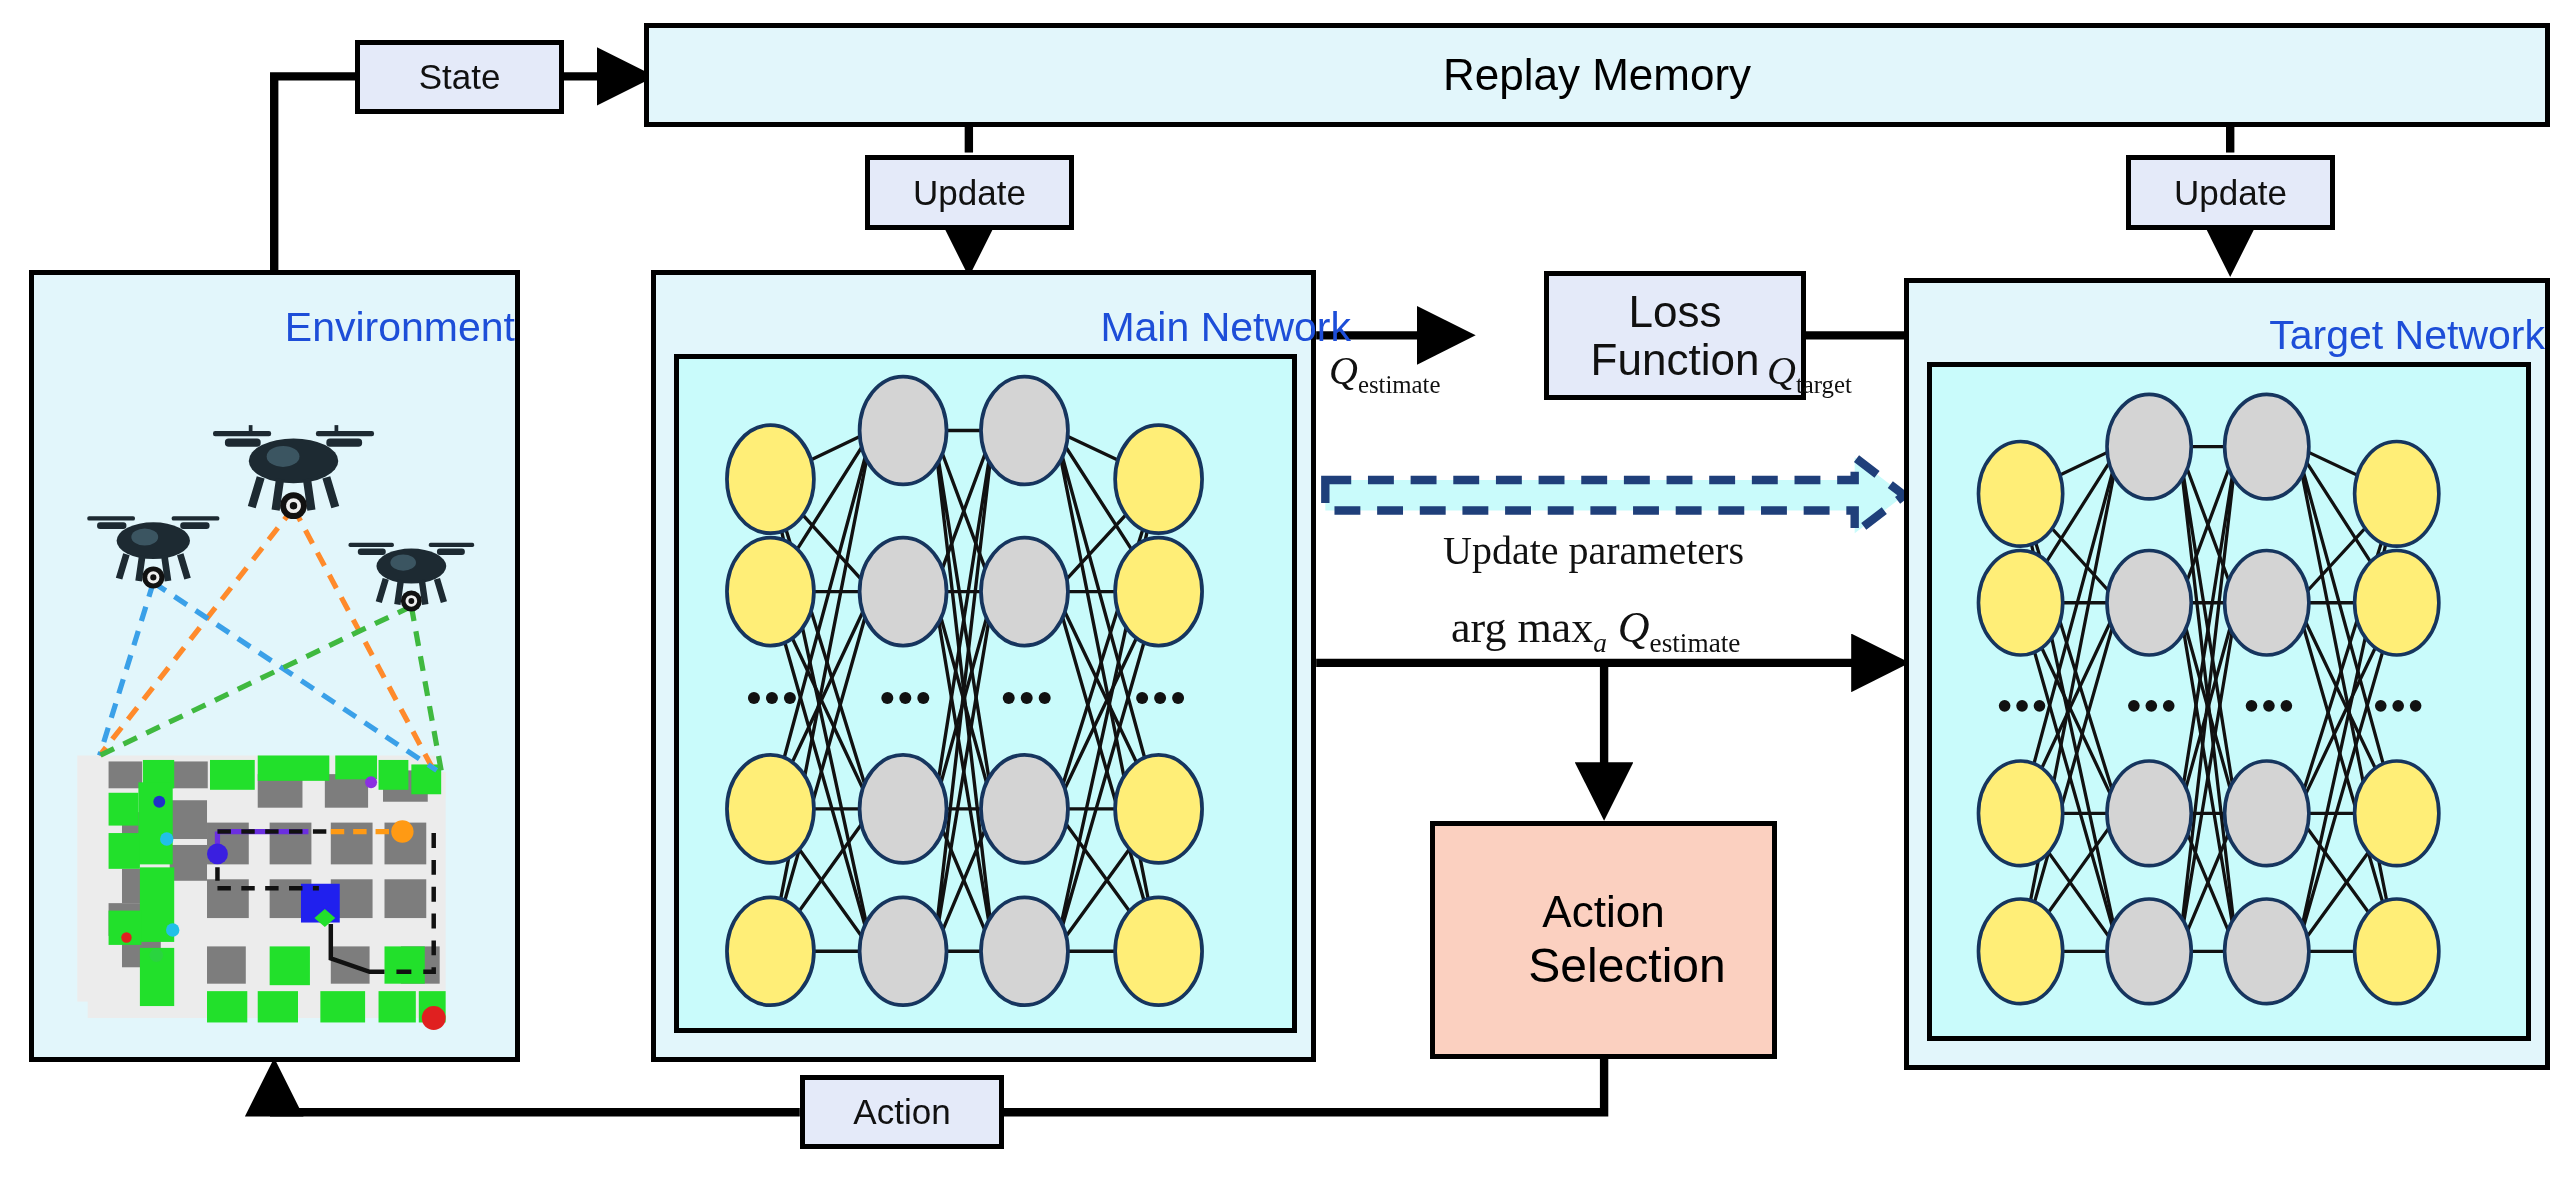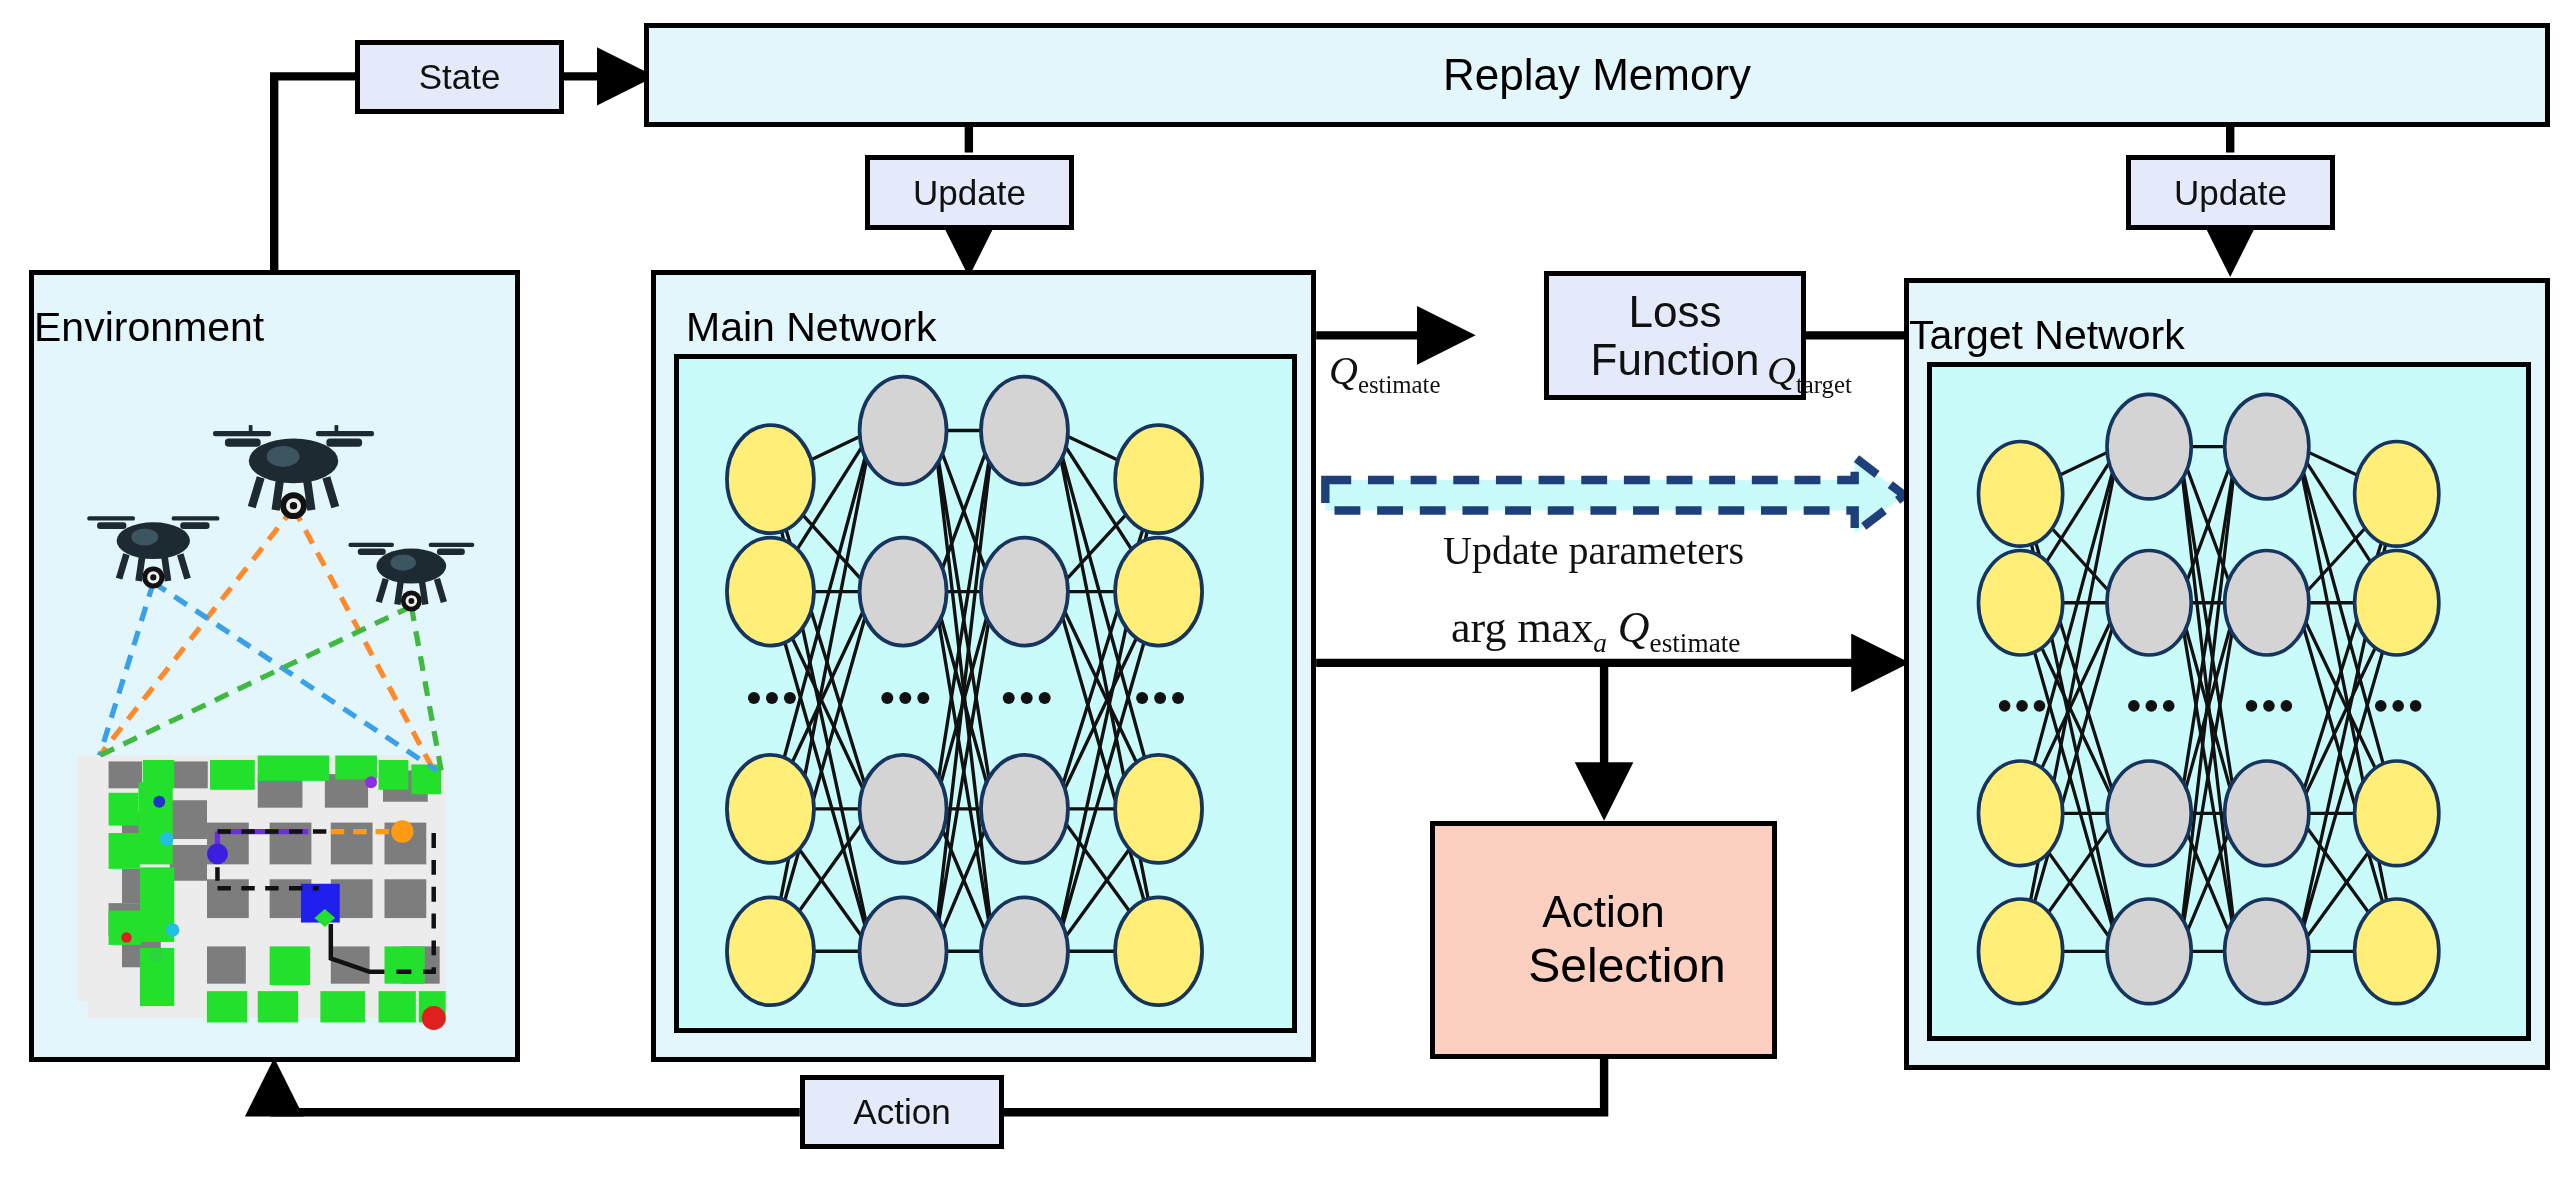--- a/index.html
+++ b/index.html
@@ -1,21 +1,21 @@
 <!DOCTYPE html>
 <html style="font-size:12.2px"><head>
 <meta charset="utf-8">
 <style>
   html,body{margin:0;padding:0;background:#ffffff;}
   body{font-family:"Liberation Sans",sans-serif;}
   #stage{position:relative;width:2576px;height:1181px;background:#ffffff;overflow:hidden;}
   .box{position:absolute;box-sizing:border-box;border:5.3px solid #000;display:flex;align-items:center;justify-content:center;text-align:center;}
   .panel{background:#e2f6fb;}
   .small-lbl{background:#e4eaf9;border-width:5.3px;font-size:35px;font-weight:400;color:#111;}
-  .panel-title{position:absolute;width:100%;text-align:left;font-size:41px;color:#000000;}
+  .panel-title{position:absolute;width:100%;text-align:right;font-size:41px;color:#1d4ed8;}
   .inner-net{position:absolute;box-sizing:border-box;border:5.3px solid #000;background:#c9fbfb;}
   .action-box{background:#fbd0c0;}
   .mathlbl{position:absolute;font-family:"Liberation Serif",serif;color:#111;white-space:nowrap;}
   .mathlbl i{font-style:italic;}
   .mathlbl sub{font-size:0.62em;font-style:normal;font-family:Liberation Serif, serif;}
   svg.layer{position:absolute;left:0;top:0;width:2576px;height:1181px;pointer-events:none;}
   .plain-text{position:absolute;font-family:"Liberation Serif",serif;color:#111;white-space:nowrap;}
 </style>
 </head>
 <body>
@@ -194,21 +194,21 @@
           <path d="M-44,22 L-56,62 M-18,24 L-24,66 M18,24 L24,66 M44,22 L56,62" stroke="#1d2a32" stroke-width="11" fill="none"></path>
           <circle cx="0" cy="60" r="18" fill="#111"></circle>
             <circle cx="0" cy="60" r="10" fill="#eee"></circle>
             <circle cx="0" cy="60" r="5" fill="#111"></circle>
         </g>
       </g>
     </svg>
   </div>
 
   <div class="box panel" style="left:651px;top:270px;width:665px;height:792px;display:block;">
-    <div class="panel-title" style="top:29px;left:2px;padding-left:28px;">Main Network</div>
+    <div class="panel-title" style="top:29px;left:12px;padding-left:28px;">Main Network</div>
     <div class="inner-net" style="left:18.3px;top:79px;width:623px;height:679px;">
       <svg viewBox="0 0 818 892" style="position:absolute;left:0;top:0;width:100%;height:100%;">
         <g stroke="#111" stroke-width="4.5" fill="none">
           <path d="M122,160 L258,95 M122,160 L258,310 M122,160 L258,600 M122,160 L258,790"></path>
           <path d="M122,310 L258,95 M122,310 L258,310 M122,310 L258,600 M122,310 L258,790"></path>
           <path d="M122,600 L258,95 M122,600 L258,310 M122,600 L258,600 M122,600 L258,790"></path>
           <path d="M122,790 L258,95 M122,790 L258,310 M122,790 L258,600 M122,790 L258,790"></path>
           <path d="M340,95 L420,95 M340,310 L420,310 M340,600 L420,600 M340,790 L420,790"></path>
           <path d="M340,95 L420,310 M340,95 L420,600 M340,95 L420,790"></path>
           <path d="M340,310 L420,95 M340,310 L420,600 M340,310 L420,790"></path>

